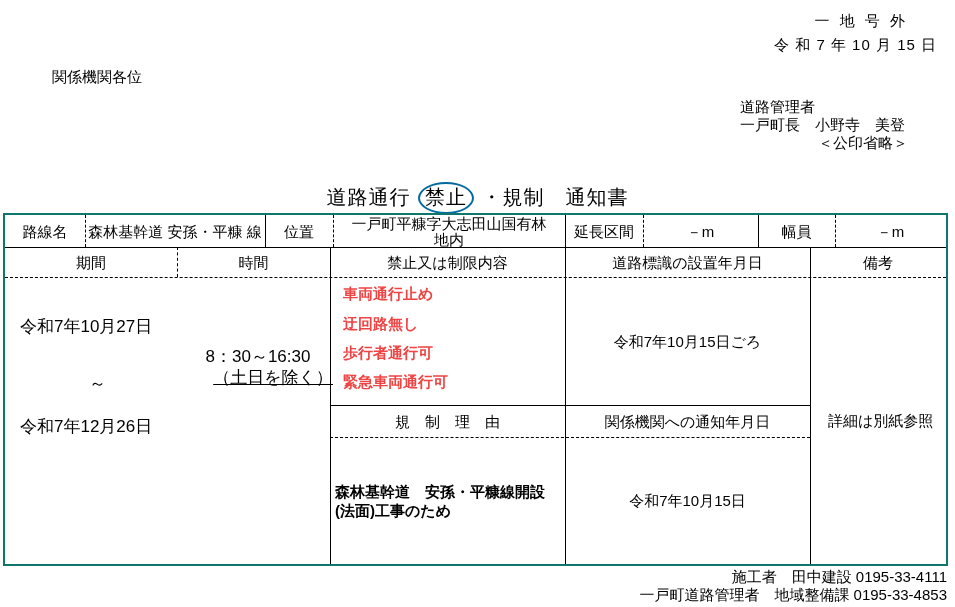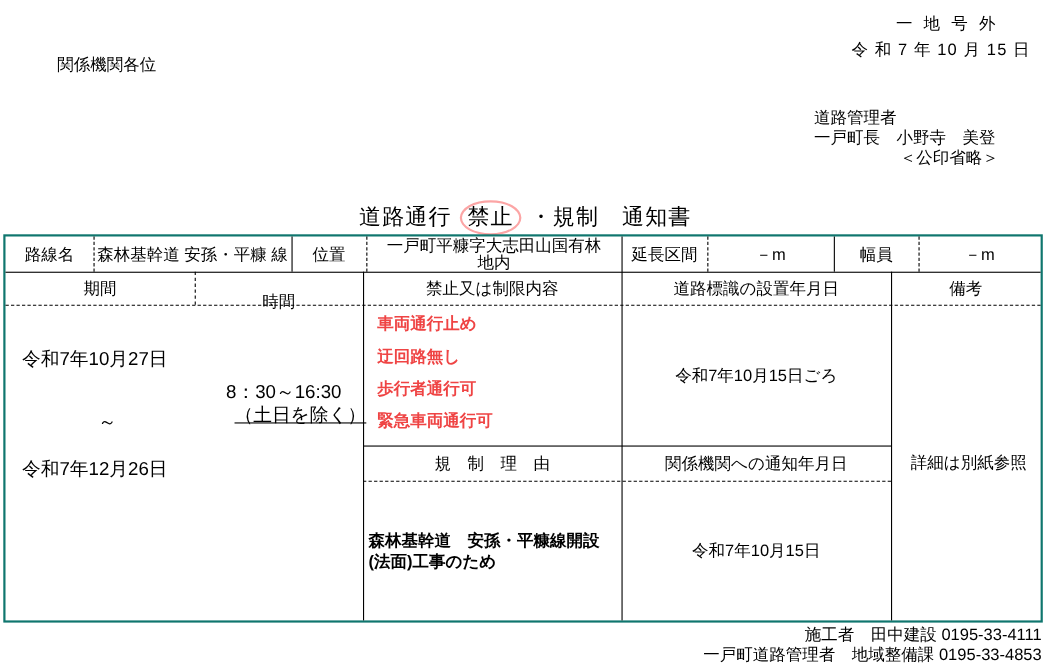--- a/index.html
+++ b/index.html
@@ -23,34 +23,34 @@
   .hline { position:absolute; height:0; border-top:1px solid #000; }
   .hdash { position:absolute; height:0; border-top:1px dashed #000; }
   .red { color:#ef4444; font-weight:bold; }
   .bold { font-weight:bold; }
   .big { font-size:17px; }
   .title {
     position:absolute; left:0; top:182px; width:100%; text-align:center;
     font-size:20px; letter-spacing:1px;
   }
   .circle {
-    display:inline-block; border:2px solid #fca5a5; border-radius:50%;
+    display:inline-block; border:2px solid #0369a1; border-radius:50%;
     padding:0 5px 1px 5px; margin:0 1px;
   }
   .underline { text-decoration:underline; }
   .rightalign { text-align:right; }
 </style>
 </head>
 <body>
 
 <div class="page">
 
   <div class="abs" style="top:12px; right:47px; letter-spacing:3px;">一 地 号 外</div>
   <div class="abs" style="top:36px; right:18px; letter-spacing:1px;">令 和 7 年 10 月 15 日</div>
-  <div class="abs" style="top:50px; left:8px;padding-left:44px;">関係機関各位</div>
+  <div class="abs" style="top:68px; left:8px;padding-left:44px;">関係機関各位</div>
 
   <div class="abs" style="top:98px; left:740px;">道路管理者</div>
   <div class="abs" style="top:116px; left:740px;">一戸町長　小野寺　美登</div>
   <div class="abs" style="top:134px; left:818px;">＜公印省略＞</div>
 
   <div class="title">
     <span>道路通行</span>
     <span class="circle">禁止</span>
     <span>・規制　通知書</span>
   </div>
@@ -68,21 +68,21 @@
 
     <div class="vdash" style="left:80px; top:0; height:32px;"></div>
     <div class="vline" style="left:260px; top:0; height:32px;"></div>
     <div class="vdash" style="left:328px; top:0; height:32px;"></div>
     <div class="vdash" style="left:638px; top:0; height:32px;"></div>
     <div class="vline" style="left:753px; top:0; height:32px;"></div>
     <div class="vdash" style="left:830px; top:0; height:32px;"></div>
     <div class="hline" style="left:0; top:32px; width:941px;"></div>
 
     <div class="cell" style="left:0; top:32px; width:172px; height:30px;">期間</div>
-    <div class="cell" style="left:172px; top:44px; width:153px; height:30px;">時間</div>
+    <div class="cell" style="left:172px; top:32px; width:153px; height:30px;">時間</div>
     <div class="cell" style="left:325px; top:32px; width:235px; height:30px;">禁止又は制限内容</div>
     <div class="cell" style="left:805px; top:32px; width:136px; height:30px;">備考</div>
     <div class="cell" style="left:560px; top:32px; width:245px; height:30px;">道路標識の設置年月日</div>
 
     <div class="vdash" style="left:172px; top:32px; height:30px;"></div>
     <div class="hdash" style="left:0; top:62px; width:941px;"></div>
 
     <div class="vline" style="left:325px; top:32px; height:317px;"></div>
     <div class="vline" style="left:560px; top:0; height:349px;"></div>
     <div class="vline" style="left:805px; top:32px; height:317px;"></div>

